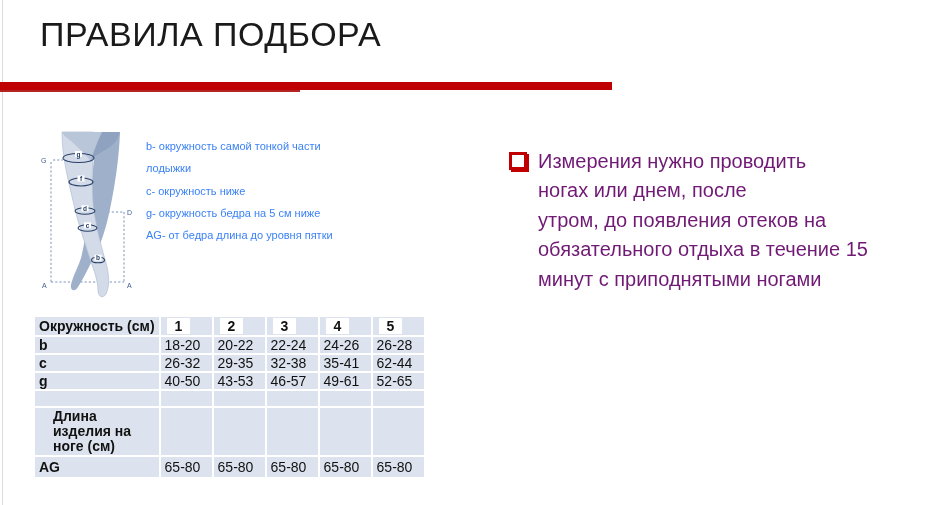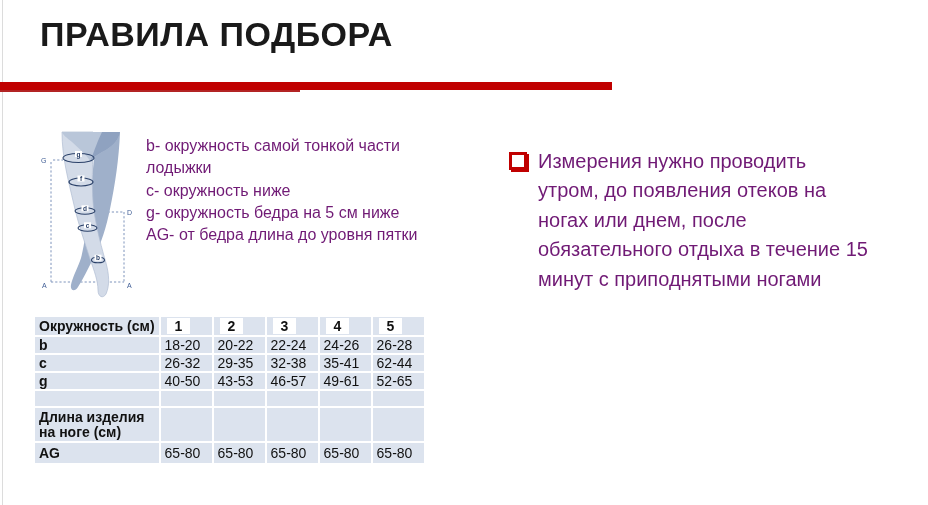--- a/index.html
+++ b/index.html
@@ -3,30 +3,30 @@
 <meta charset="utf-8">
 <style>
   html,body{margin:0;padding:0;background:#fff;}
   .slide{
     position:relative;width:928px;height:505px;background:#ffffff;overflow:hidden;
     font-family:"Liberation Sans","DejaVu Sans",sans-serif;color:#141414;
   }
   .edge-line{position:absolute;left:2px;top:0;width:1px;height:505px;background:#dcdcdc;}
   .title{
     position:absolute;left:40px;top:15px;margin:0;
-    font-size:34px;font-weight:bold;letter-spacing:.5px;color:#1a1a1a;white-space:nowrap;
+    font-size:34px;font-weight:normal;letter-spacing:.5px;color:#1a1a1a;white-space:nowrap;
   }
   .bar-main{position:absolute;left:0;top:82px;width:612px;height:8px;background:#c00000;}
   .bar-sub{position:absolute;left:0;top:90px;width:300px;height:2px;background:#b32424;}
 
   .legs{position:absolute;left:40px;top:127px;width:100px;height:178px;}
 
   .defs{
     position:absolute;left:146px;top:135px;width:300px;
-    font-size:16px;line-height:22.3px;color:#701a75;
+    font-size:11px;line-height:22.3px;color:#3b82f6;
   }
 
   .note{position:absolute;left:509px;top:147px;display:flex;align-items:flex-start;}
   .bullet{
     flex:none;width:12px;height:12px;background:#fff;
     border:3px solid #c00000;box-shadow:2px 2px 0 0 #c00000;
     margin:5px 11px 0 0;
   }
   .note-text{font-size:20px;line-height:29.4px;color:#701a75;}
 
@@ -35,21 +35,21 @@
     border-collapse:separate;border-spacing:2px;
     font-size:14px;color:#111;table-layout:fixed;
   }
   .size-table td{
     background:#dce3ee;padding:0 4px;height:15px;vertical-align:middle;
     white-space:nowrap;overflow:hidden;
   }
   .size-table tr.row-header td{height:18px;}
   .size-table td.lbl{font-weight:bold;}
   .size-table td.lbl-wrap{
-    font-weight:bold;white-space:normal;line-height:15px;padding:1px 4px;
+    font-weight:bold;white-space:normal;line-height:15px;padding:1px 18px;
   }
   .size-table tr.row-dlina td{height:31px;}
   .size-table tr.row-ag td{height:20px;}
   .num{display:inline-block;background:#ffffff;font-weight:bold;padding:0 8px;margin-left:2px;}
 </style>
 </head>
 <body>
 
 <div class="slide">
   <div class="edge-line"></div>
@@ -114,22 +114,22 @@
     <div>лодыжки</div>
     <div>c- окружность ниже</div>
     <div>g- окружность бедра на 5 см ниже</div>
     <div>AG- от бедра длина до уровня пятки</div>
   </div>
 
   <div class="note">
     <span class="bullet"></span>
     <div class="note-text">
       <div>Измерения нужно проводить</div>
+      <div>ногах или днем, после</div>
       <div>утром, до появления отеков на</div>
-      <div>ногах или днем, после</div>
       <div>обязательного отдыха в течение 15</div>
       <div>минут с приподнятыми ногами</div>
     </div>
   </div>
 
   <table class="size-table">
     <colgroup>
       <col style="width:111px">
         <col style="width:51px">
         <col style="width:51px">

